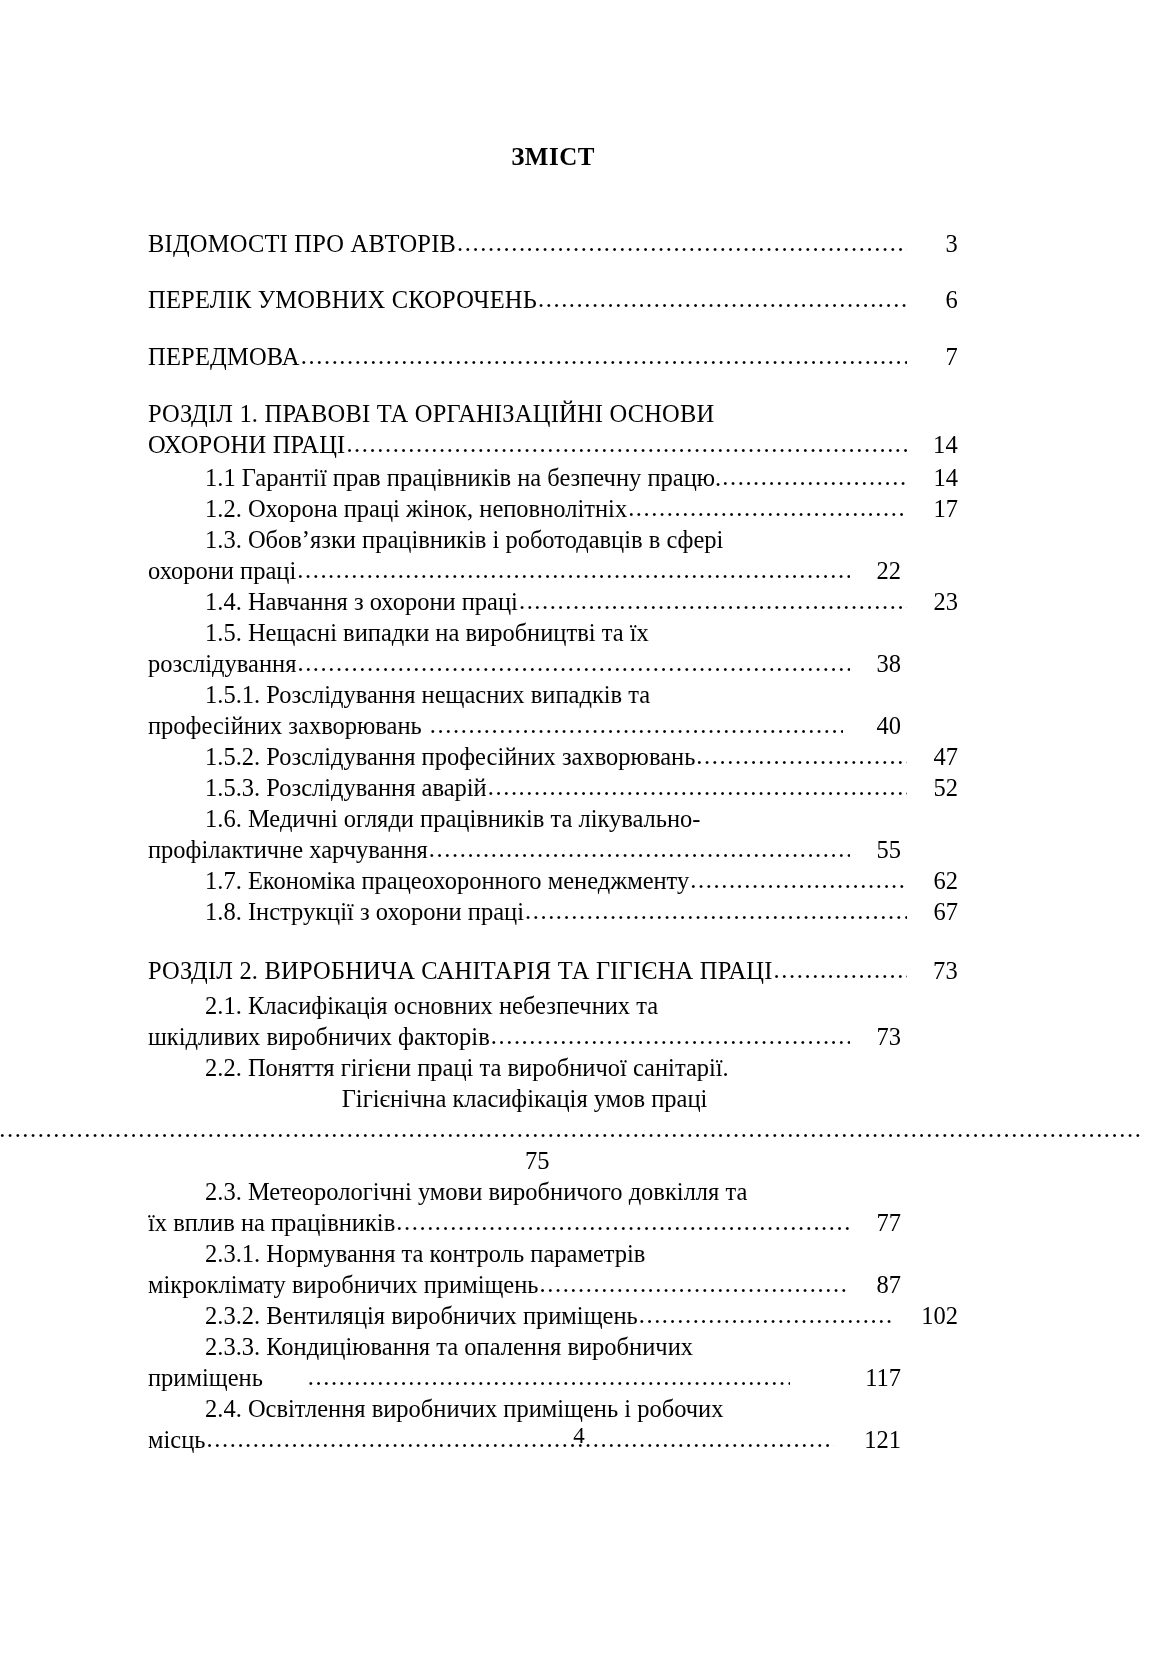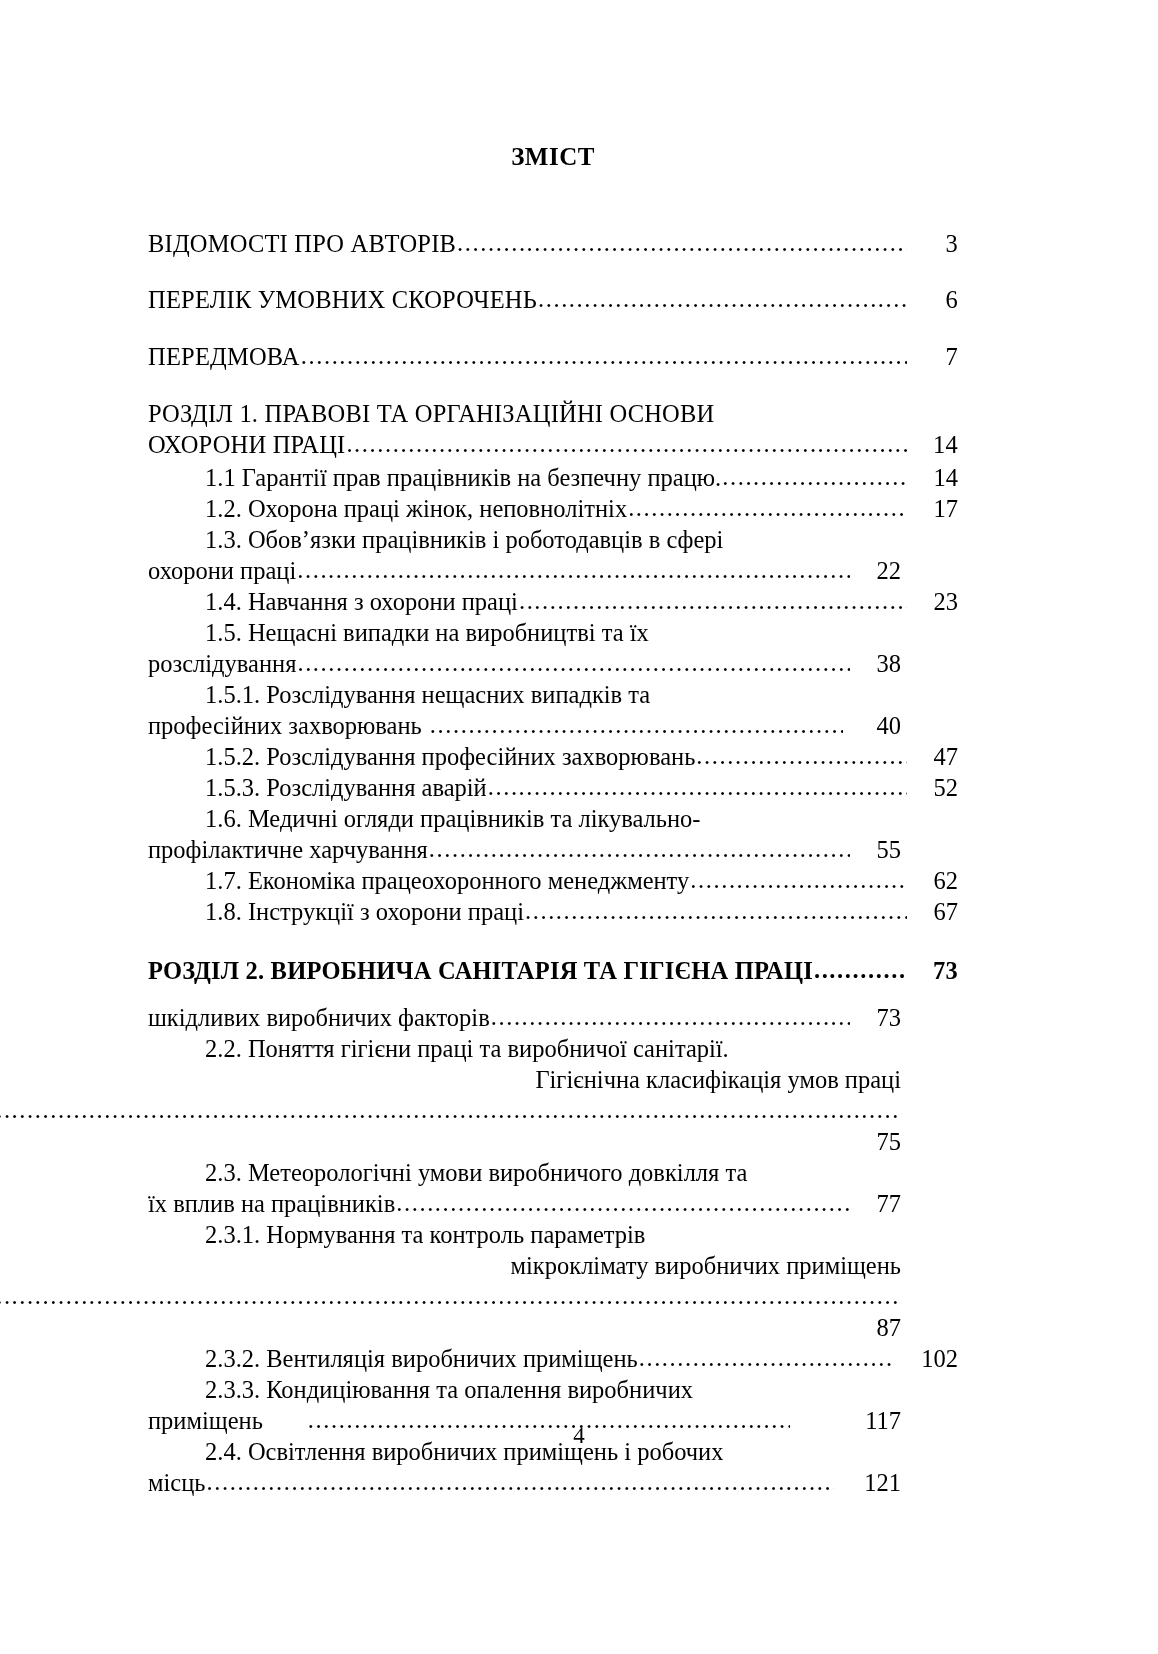--- a/index.html
+++ b/index.html
@@ -53,28 +53,27 @@
   
   .entry.level-top {
     margin-bottom: 26px;
   }
   .entry.chapter {
     margin-top: 4px;
     margin-bottom: 2px;
   }
   .entry.chapter-2 {
     margin-top: 28px;
-    margin-bottom: 16px;
-    font-weight: bold;
+    margin-bottom: 4px;
   }
 
   
   .row {
     display: flex;
-    align-items: flex-end;
+    align-items: center;
     width: 100%;
   }
   .row .label {
     white-space: pre;
     flex: 0 1 auto;
   }
   .row .leader {
     flex: 1 1 auto;
     overflow: hidden;
     white-space: nowrap;
@@ -238,20 +237,21 @@
           </div>
         </div>
         <div class="entry chapter-2 caps">
           <div class="row">
             <span class="label">РОЗДІЛ 2. ВИРОБНИЧА САНІТАРІЯ ТА ГІГІЄНА ПРАЦІ</span>
             <span class="leader">................................................................................................................................................................</span>
             <span class="pageno">73</span>
           </div>
         </div>
         <div class="entry lvl2">
+          <div class="wrapline">2.1. Класифікація основних небезпечних та</div>
           <div class="row cont" style="margin-left: -57px;">
             <span class="label">шкідливих виробничих факторів</span>
             <span class="leader">................................................................................................................................................................</span>
             <span class="pageno">73</span>
           </div>
         </div>
         <div class="entry lvl2">
           <div class="wrapline">2.2. Поняття гігієни праці та виробничої санітарії.</div>
           <div class="row cont" style="margin-left: -57px; flex-direction: column;">
             <span class="label">Гігієнічна класифікація умов праці</span>
@@ -262,21 +262,21 @@
         <div class="entry lvl2">
           <div class="wrapline">2.3. Метеорологічні умови виробничого довкілля та</div>
           <div class="row cont" style="margin-left: -57px;">
             <span class="label">їх вплив на працівників</span>
             <span class="leader">................................................................................................................................................................</span>
             <span class="pageno">77</span>
           </div>
         </div>
         <div class="entry lvl2">
           <div class="wrapline">2.3.1. Нормування та контроль параметрів</div>
-          <div class="row cont" style="margin-left: -57px; flex-direction: column;">
+          <div class="row cont" style="margin-left: -57px;">
             <span class="label">мікроклімату виробничих приміщень</span>
             <span class="leader">................................................................................................................................................................</span>
             <span class="pageno">87</span>
           </div>
         </div>
         <div class="entry lvl2">
           <div class="row">
             <span class="label">2.3.2. Вентиляція виробничих приміщень</span>
             <span class="leader">................................................................................................................................................................</span>
             <span class="pageno wide">102</span>

